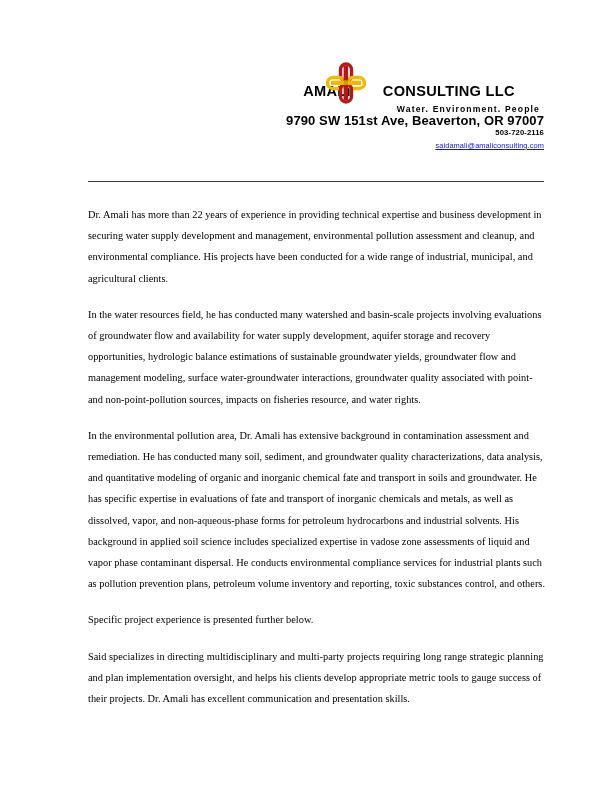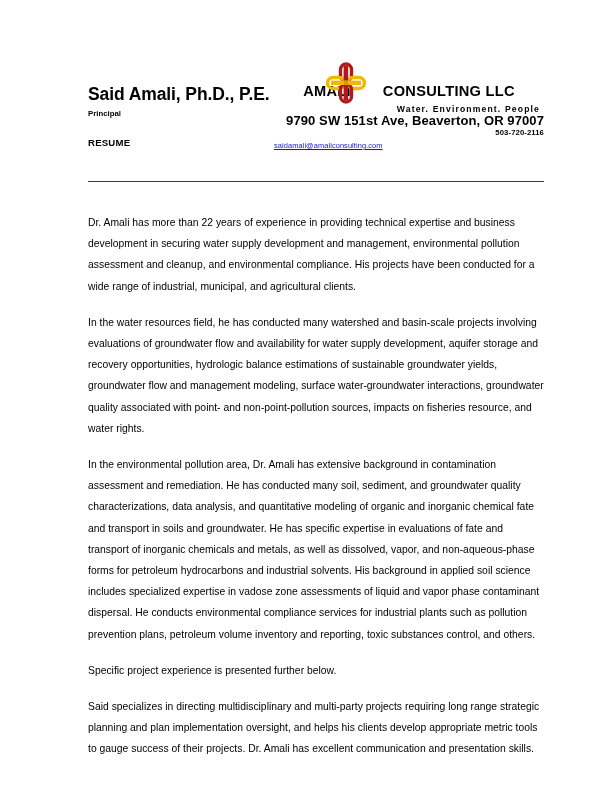--- a/index.html
+++ b/index.html
@@ -125,21 +125,21 @@
     line-height: 11px;
     text-align: right;
     white-space: nowrap;
     letter-spacing: 0.1px;
     margin-top: 1px;
   }
 
   .email-line {
     font-size: 7.4px;
     line-height: 11px;
-    text-align: left;
+    text-align: right;
     white-space: nowrap;
     margin-top: 2px;
   }
   .email-link {
     color: #1414cc;
     text-decoration: underline;
     letter-spacing: 0.1px;
   }
 
   
@@ -149,45 +149,41 @@
     top: 181px;
     width: 456px;
     height: 0;
     border-top: 1.6px solid #3a3a3a;
   }
 
   
   .body-copy {
     position: absolute;
     left: 88px;
-    top: 212px;
+    top: 204px;
     width: 458px;
+    font-family: Liberation Serif, serif;
   }
 
   .para {
     font-size: 10.35px;
     line-height: 21.2px;
     margin: 0 0 15px 0;
     text-align: left;
     letter-spacing: 0.01px;
   }
   .para:last-child { margin-bottom: 0; }
 </style>
 </head>
 <body>
 
 <div class="page">
 
   <div class="header">
 
-    <div class="header-left">
-      <div class="person-name">Said Amali, Ph.D., P.E.</div>
-      <div class="person-title">Principal</div>
-      <div class="doc-kind">RESUME</div>
-    </div>
 
     <div class="header-right">
 
       <div class="company-line">
         <span class="company-name"><span class="cn-a">AMALI</span><span class="cn-b">CONSULTING LLC</span></span>
 
         <span class="logo-mark">
           <svg width="40" height="42" viewBox="0 0 40 42" xmlns="http://www.w3.org/2000/svg">
 
             <rect x="14.5" y="2" width="11" height="17" rx="5.5" ry="5.5" fill="none" stroke="#b01a1a" stroke-width="3.4"></rect>

